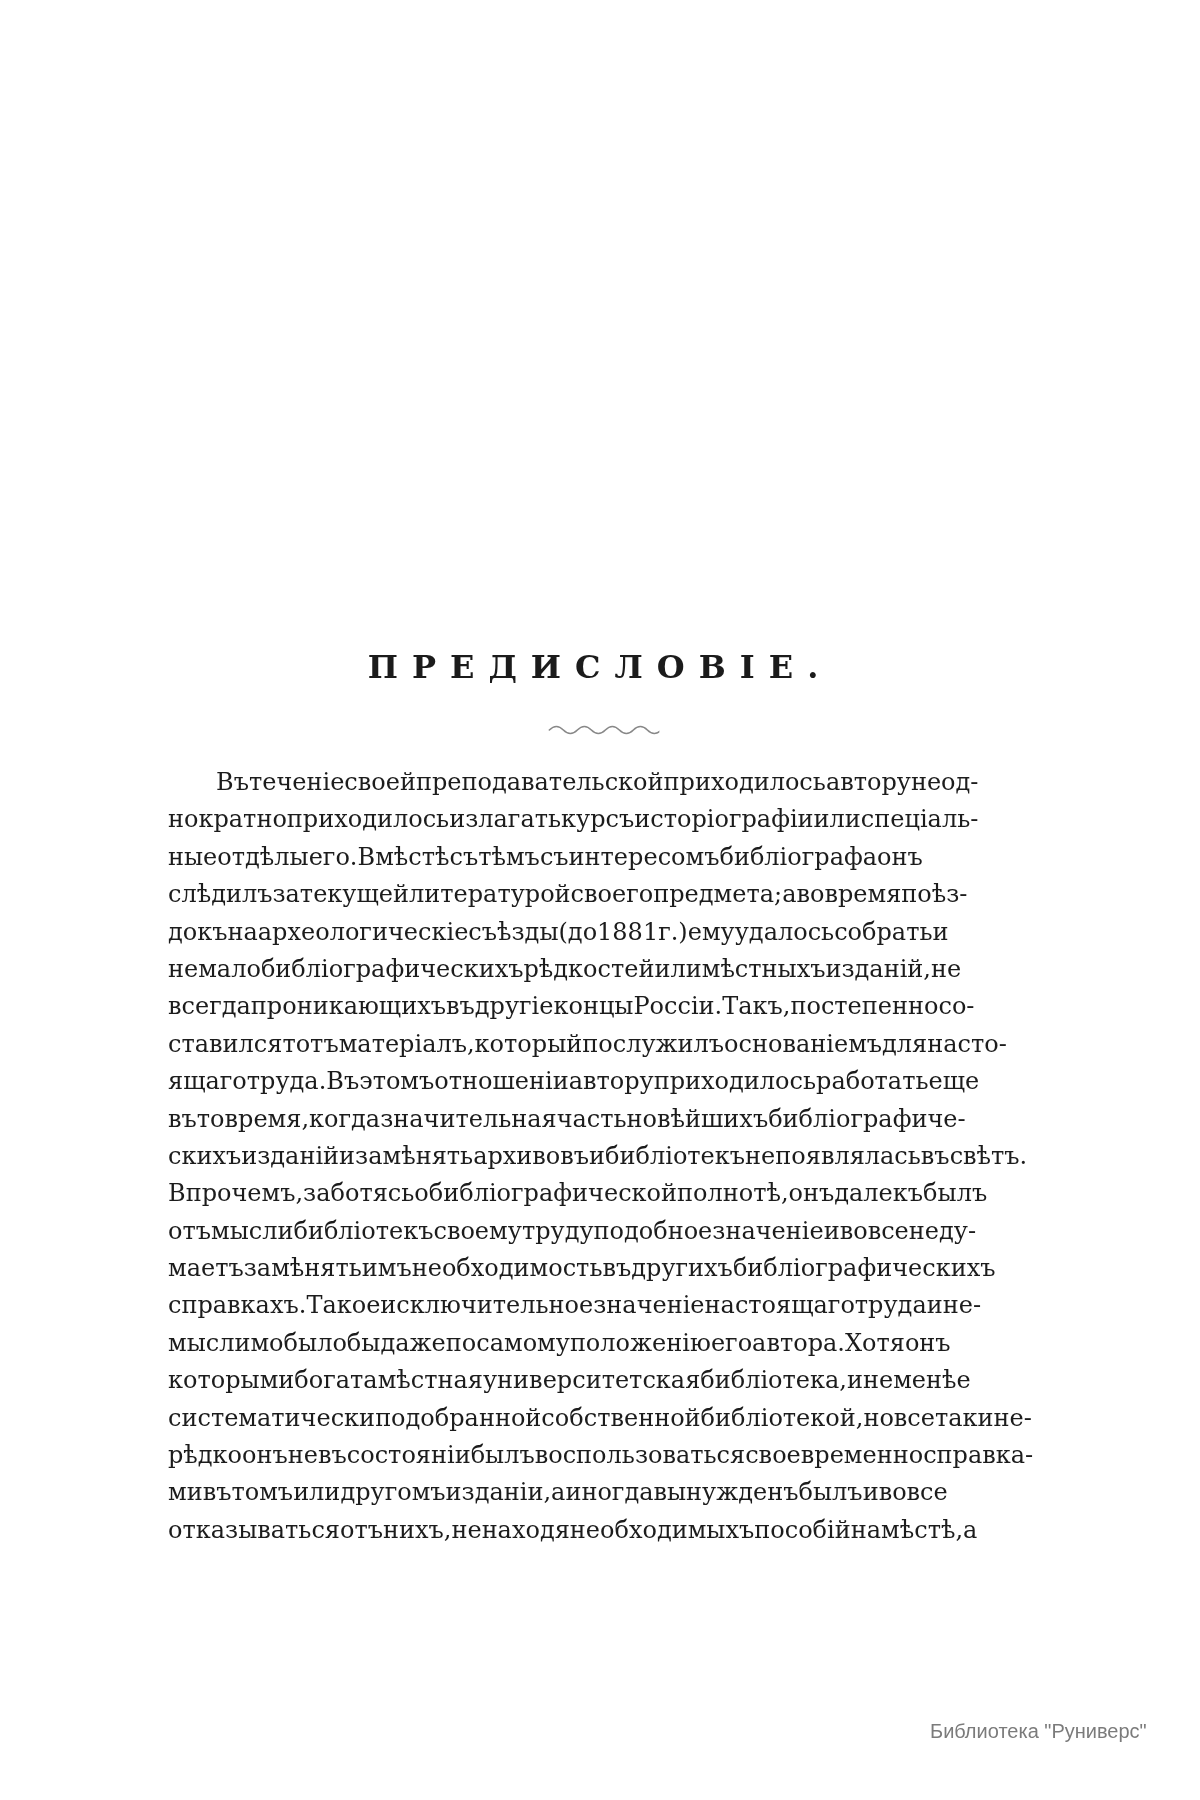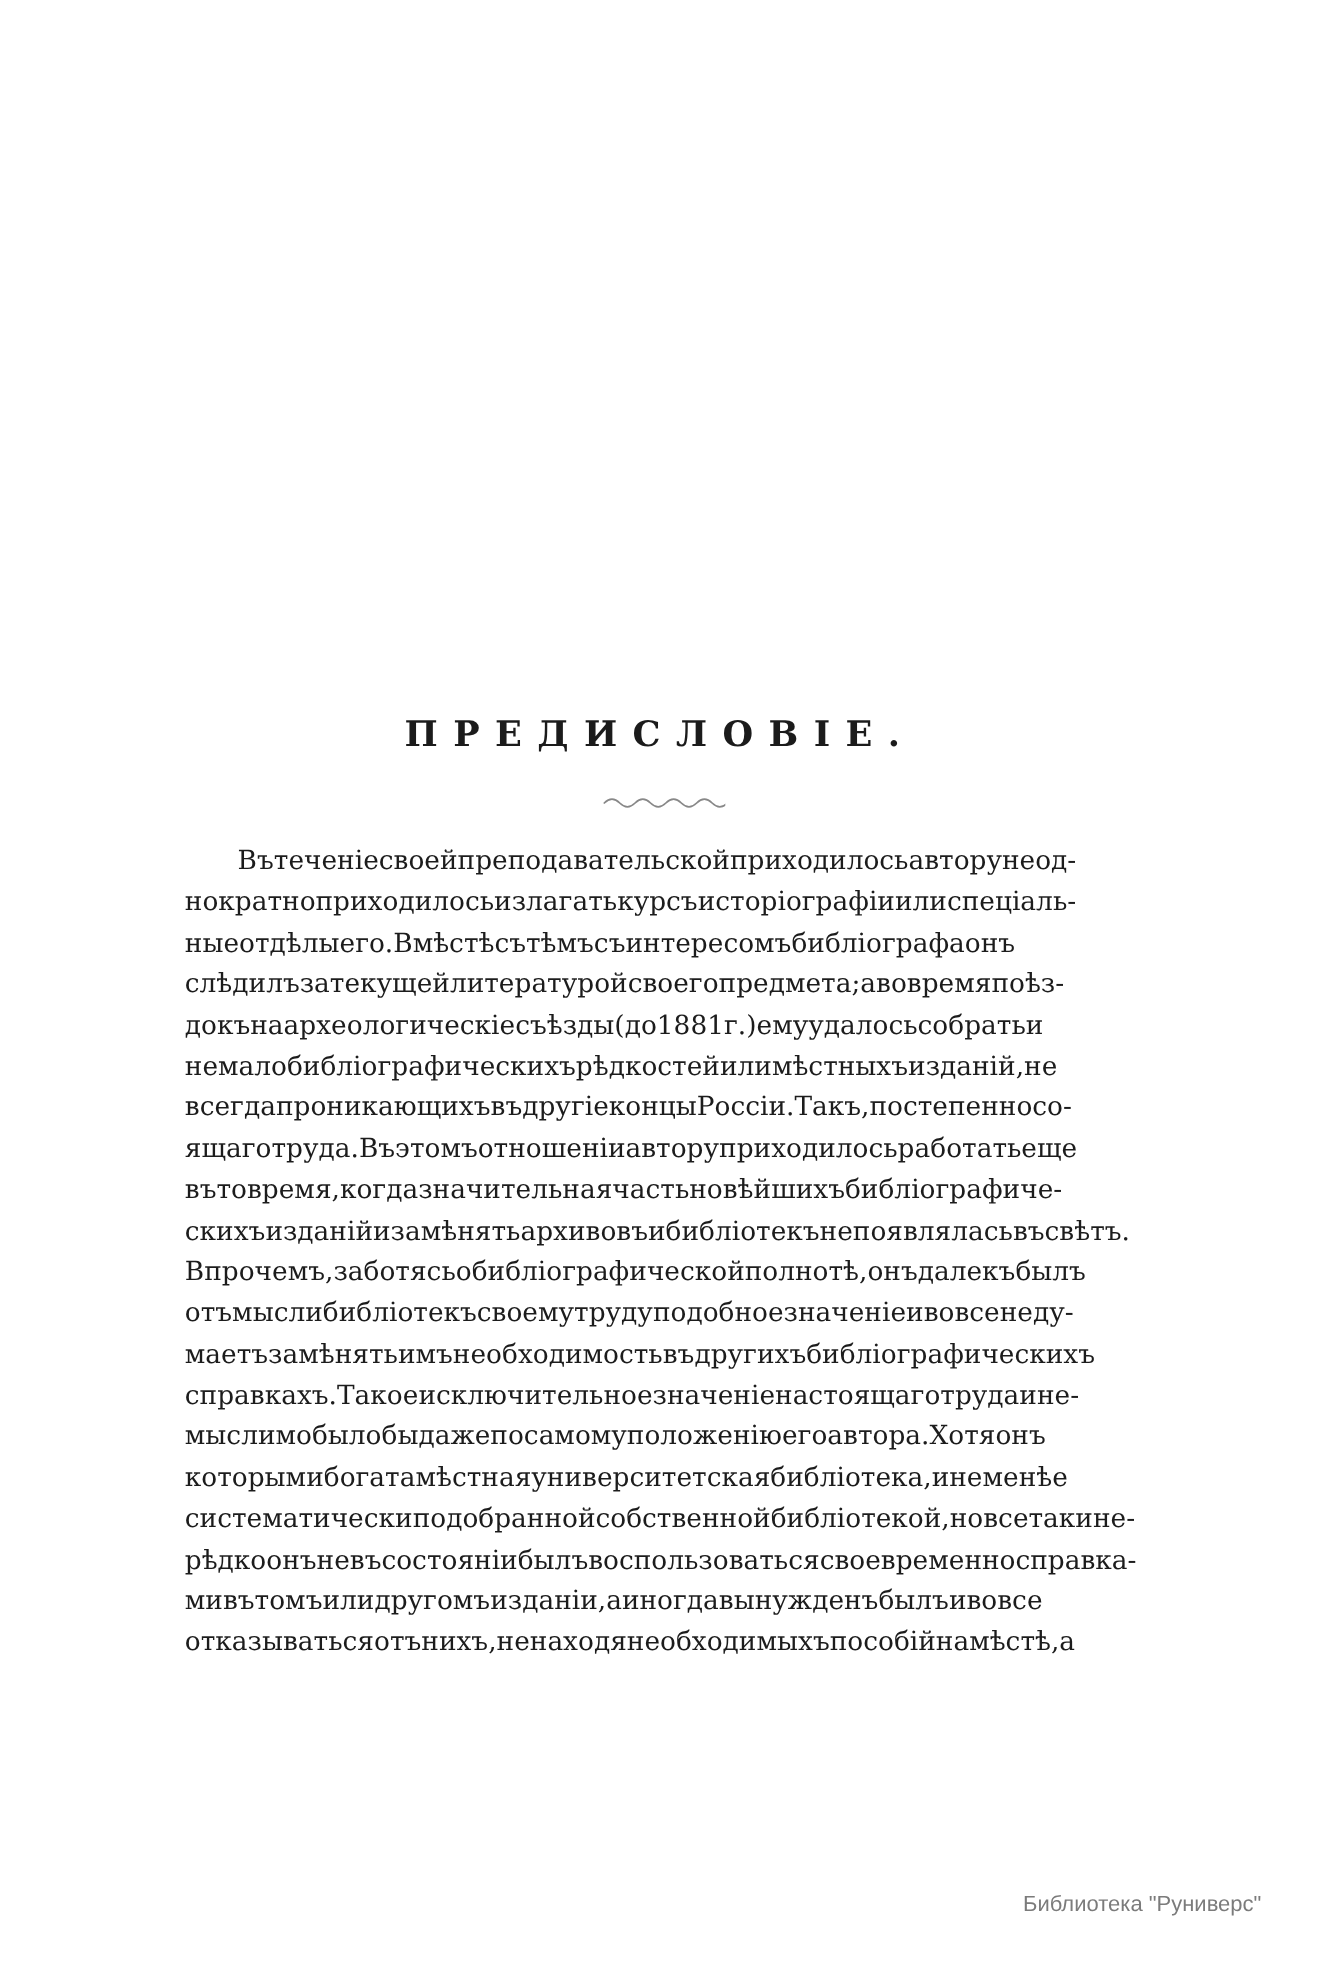--- a/index.html
+++ b/index.html
@@ -143,20 +143,30 @@
         <span>проникающихъ</span>
         <span>въ</span>
         <span>другіе</span>
         <span>концы</span>
         <span>Россіи.</span>
         <span>Такъ,</span>
         <span>постепенно</span>
         <span>со-</span>
       </div>
       <div class="line">
+        <span>ставился</span>
+        <span>тотъ</span>
+        <span>матеріалъ,</span>
+        <span>который</span>
+        <span>послужилъ</span>
+        <span>основаніемъ</span>
+        <span>для</span>
+        <span>насто-</span>
+      </div>
+      <div class="line">
         <span>ящаго</span>
         <span>труда.</span>
         <span>Въ</span>
         <span>этомъ</span>
         <span>отношеніи</span>
         <span>автору</span>
         <span>приходилось</span>
         <span>работать</span>
         <span>еще</span>
       </div>

